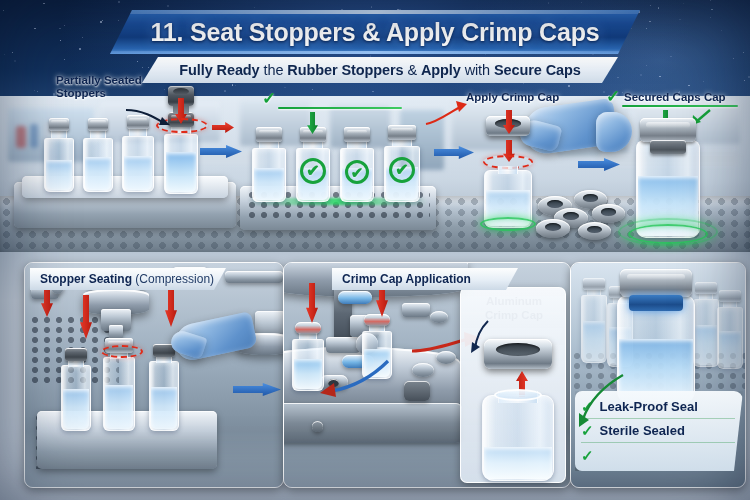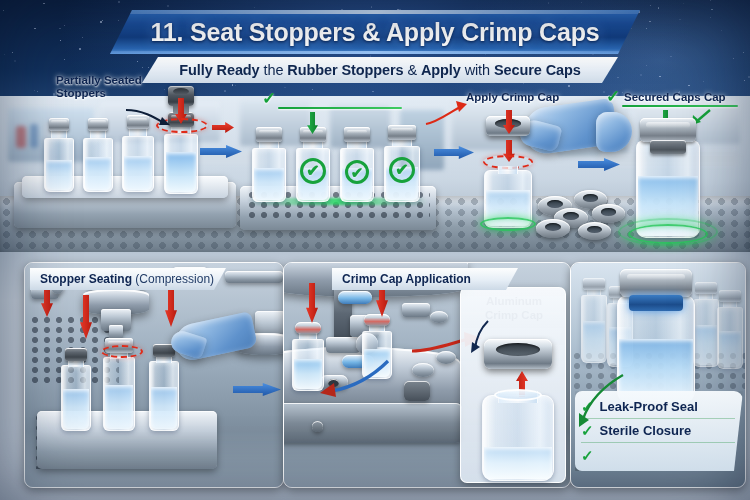--- a/index.html
+++ b/index.html
@@ -792,21 +792,21 @@
       <polygon points="4,56 4,42 14,49" fill="#168a35"></polygon>
     </svg>
 
     <div class="checklist" style="left:4px;top:128px;width:168px;height:80px;">
       <div class="check-row">
         <span class="ck">✓</span>
         <span class="lb">Leak-Proof Seal</span>
       </div>
       <div class="check-row">
         <span class="ck">✓</span>
-        <span class="lb">Sterile Closure</span>
+        <span class="lb">Sterile Sealed</span>
       </div>
       <div class="check-row">
         <span class="ck">✓</span>
       </div>
     </div>
 
   </div>
 
   <div class="vignette"></div>
 </div>

